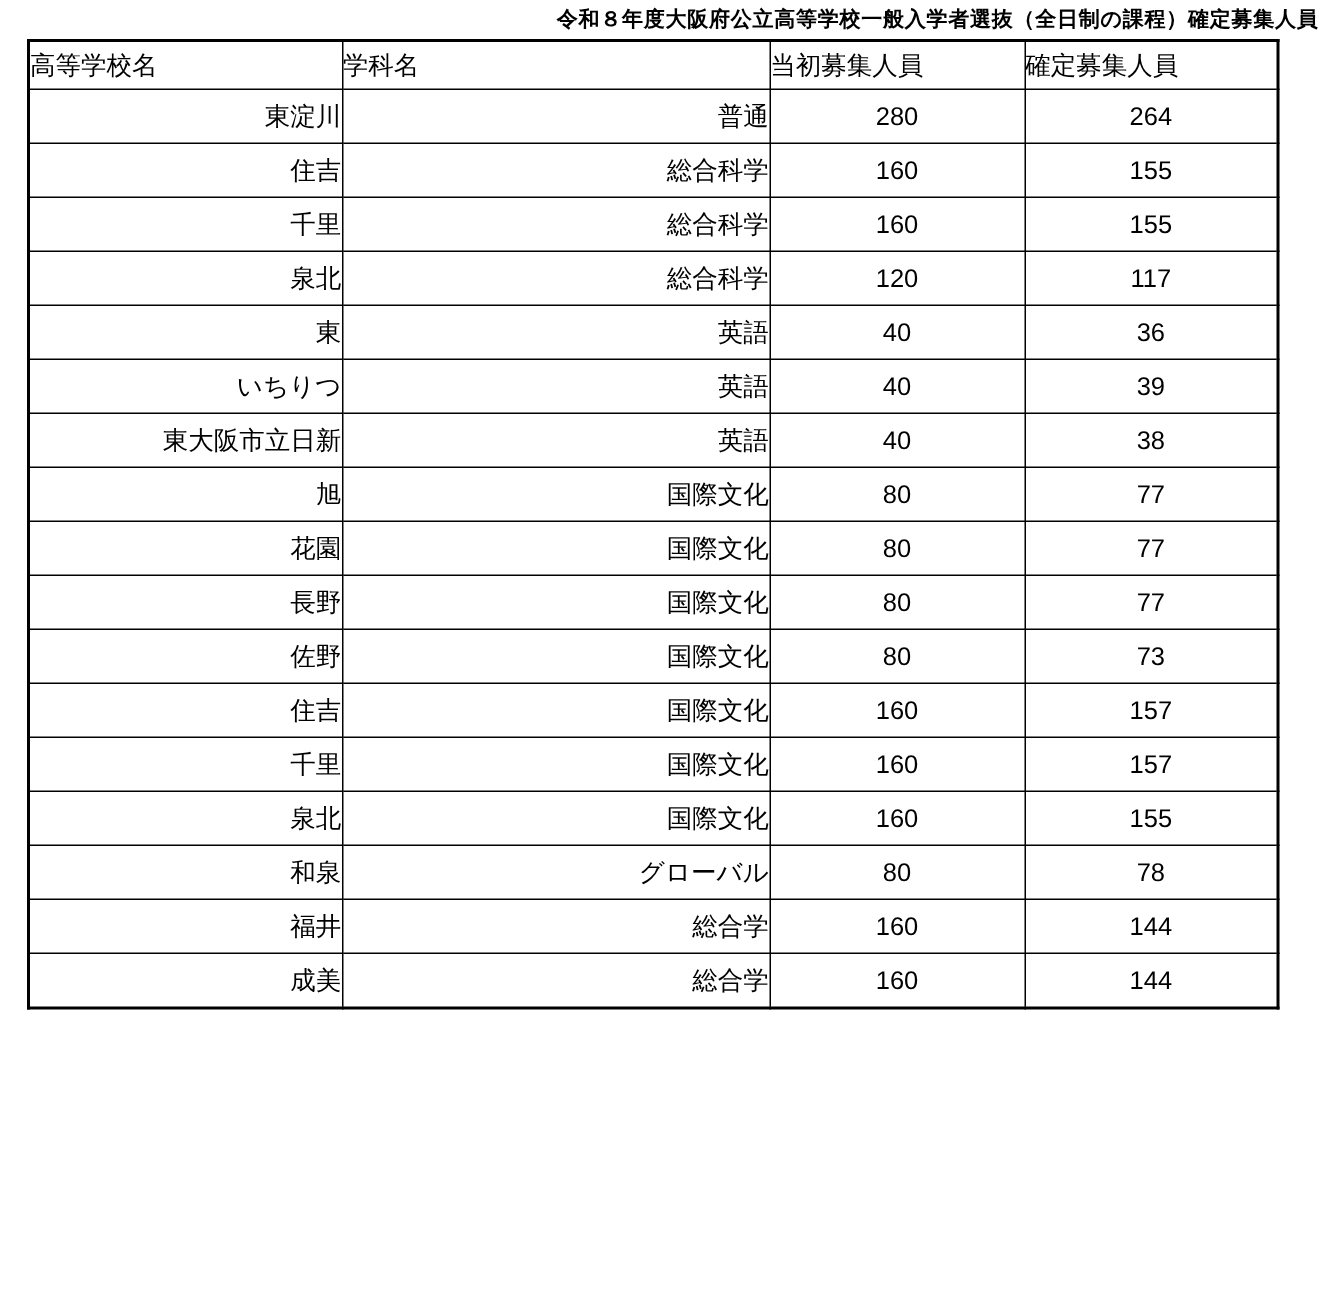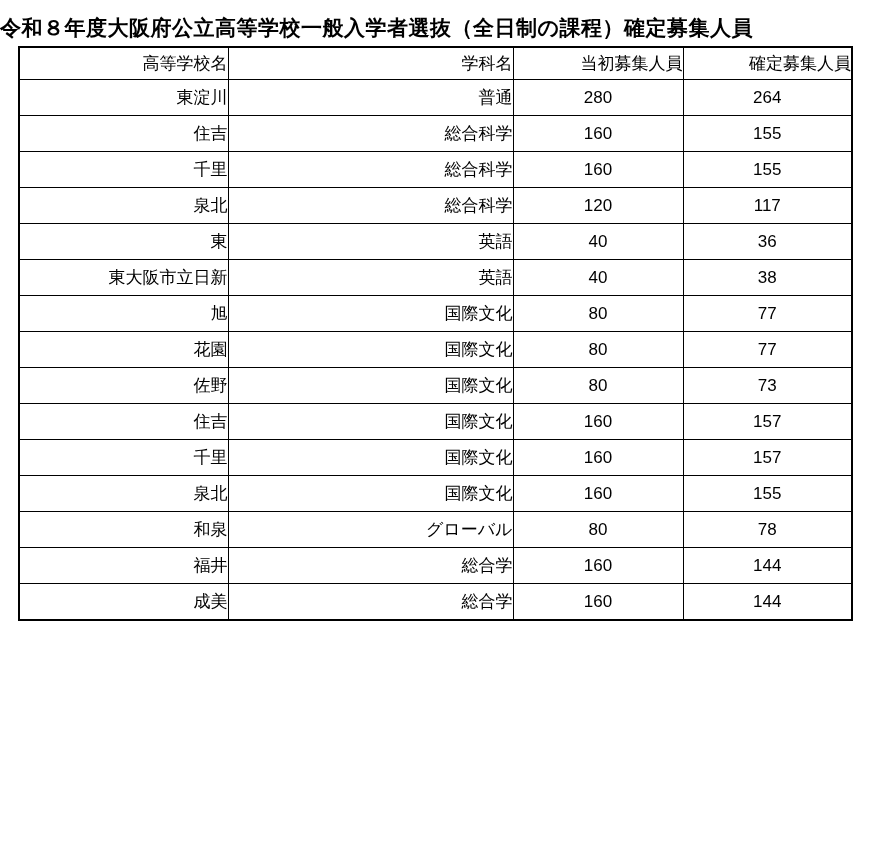--- a/index.html
+++ b/index.html
@@ -11,23 +11,23 @@
     font-family: "Liberation Sans", "DejaVu Sans", sans-serif;
     color: #000000;
   }
   .page {
     width: 879px;
     height: 865px;
     box-sizing: border-box;
     overflow: hidden;
   }
   .doc-title {
-    margin-top: 14px;
-    text-align: left;
-    font-size: 21px;
+    margin-top: 4px;
+    text-align: right;
+    font-size: 14px;
     font-weight: bold;
     letter-spacing: 0.5px;
     white-space: nowrap;
   }
   table.capacity-table {
     border-collapse: collapse;
     table-layout: fixed;
     margin-left: 18px;
     margin-top: 4px;
     width: 833px;
@@ -41,21 +41,21 @@
   .capacity-table td {
     border: 1.5px solid #000000;
     font-size: 17px;
     font-weight: normal;
     padding: 0;
     overflow: hidden;
     white-space: nowrap;
   }
   .capacity-table th {
     height: 31px;
-    text-align: right;
+    text-align: left;
     vertical-align: middle;
   }
   .capacity-table td {
     height: 35px;
     vertical-align: middle;
   }
   td.c-school, td.c-dept {
     text-align: right;
     padding-left: 11px;
   }
@@ -111,33 +111,45 @@
     <td class="c-num">120</td>
     <td class="c-num">117</td>
   </tr>
         <tr>
     <td class="c-school">東</td>
     <td class="c-dept">英語</td>
     <td class="c-num">40</td>
     <td class="c-num">36</td>
   </tr>
         <tr>
+    <td class="c-school">いちりつ</td>
+    <td class="c-dept">英語</td>
+    <td class="c-num">40</td>
+    <td class="c-num">39</td>
+  </tr>
+        <tr>
     <td class="c-school">東大阪市立日新</td>
     <td class="c-dept">英語</td>
     <td class="c-num">40</td>
     <td class="c-num">38</td>
   </tr>
         <tr>
     <td class="c-school">旭</td>
     <td class="c-dept">国際文化</td>
     <td class="c-num">80</td>
     <td class="c-num">77</td>
   </tr>
         <tr>
     <td class="c-school">花園</td>
+    <td class="c-dept">国際文化</td>
+    <td class="c-num">80</td>
+    <td class="c-num">77</td>
+  </tr>
+        <tr>
+    <td class="c-school">長野</td>
     <td class="c-dept">国際文化</td>
     <td class="c-num">80</td>
     <td class="c-num">77</td>
   </tr>
         <tr>
     <td class="c-school">佐野</td>
     <td class="c-dept">国際文化</td>
     <td class="c-num">80</td>
     <td class="c-num">73</td>
   </tr>

